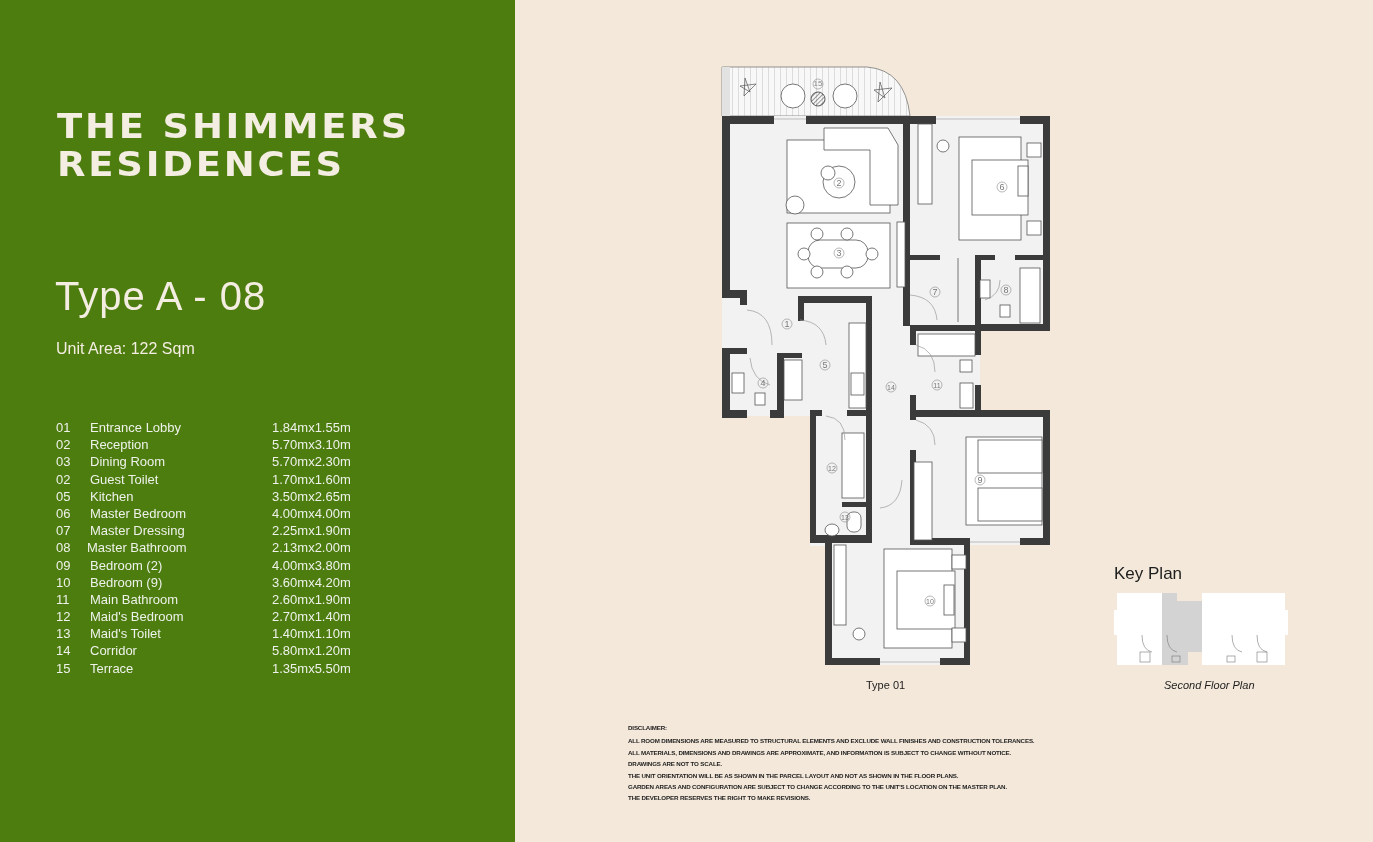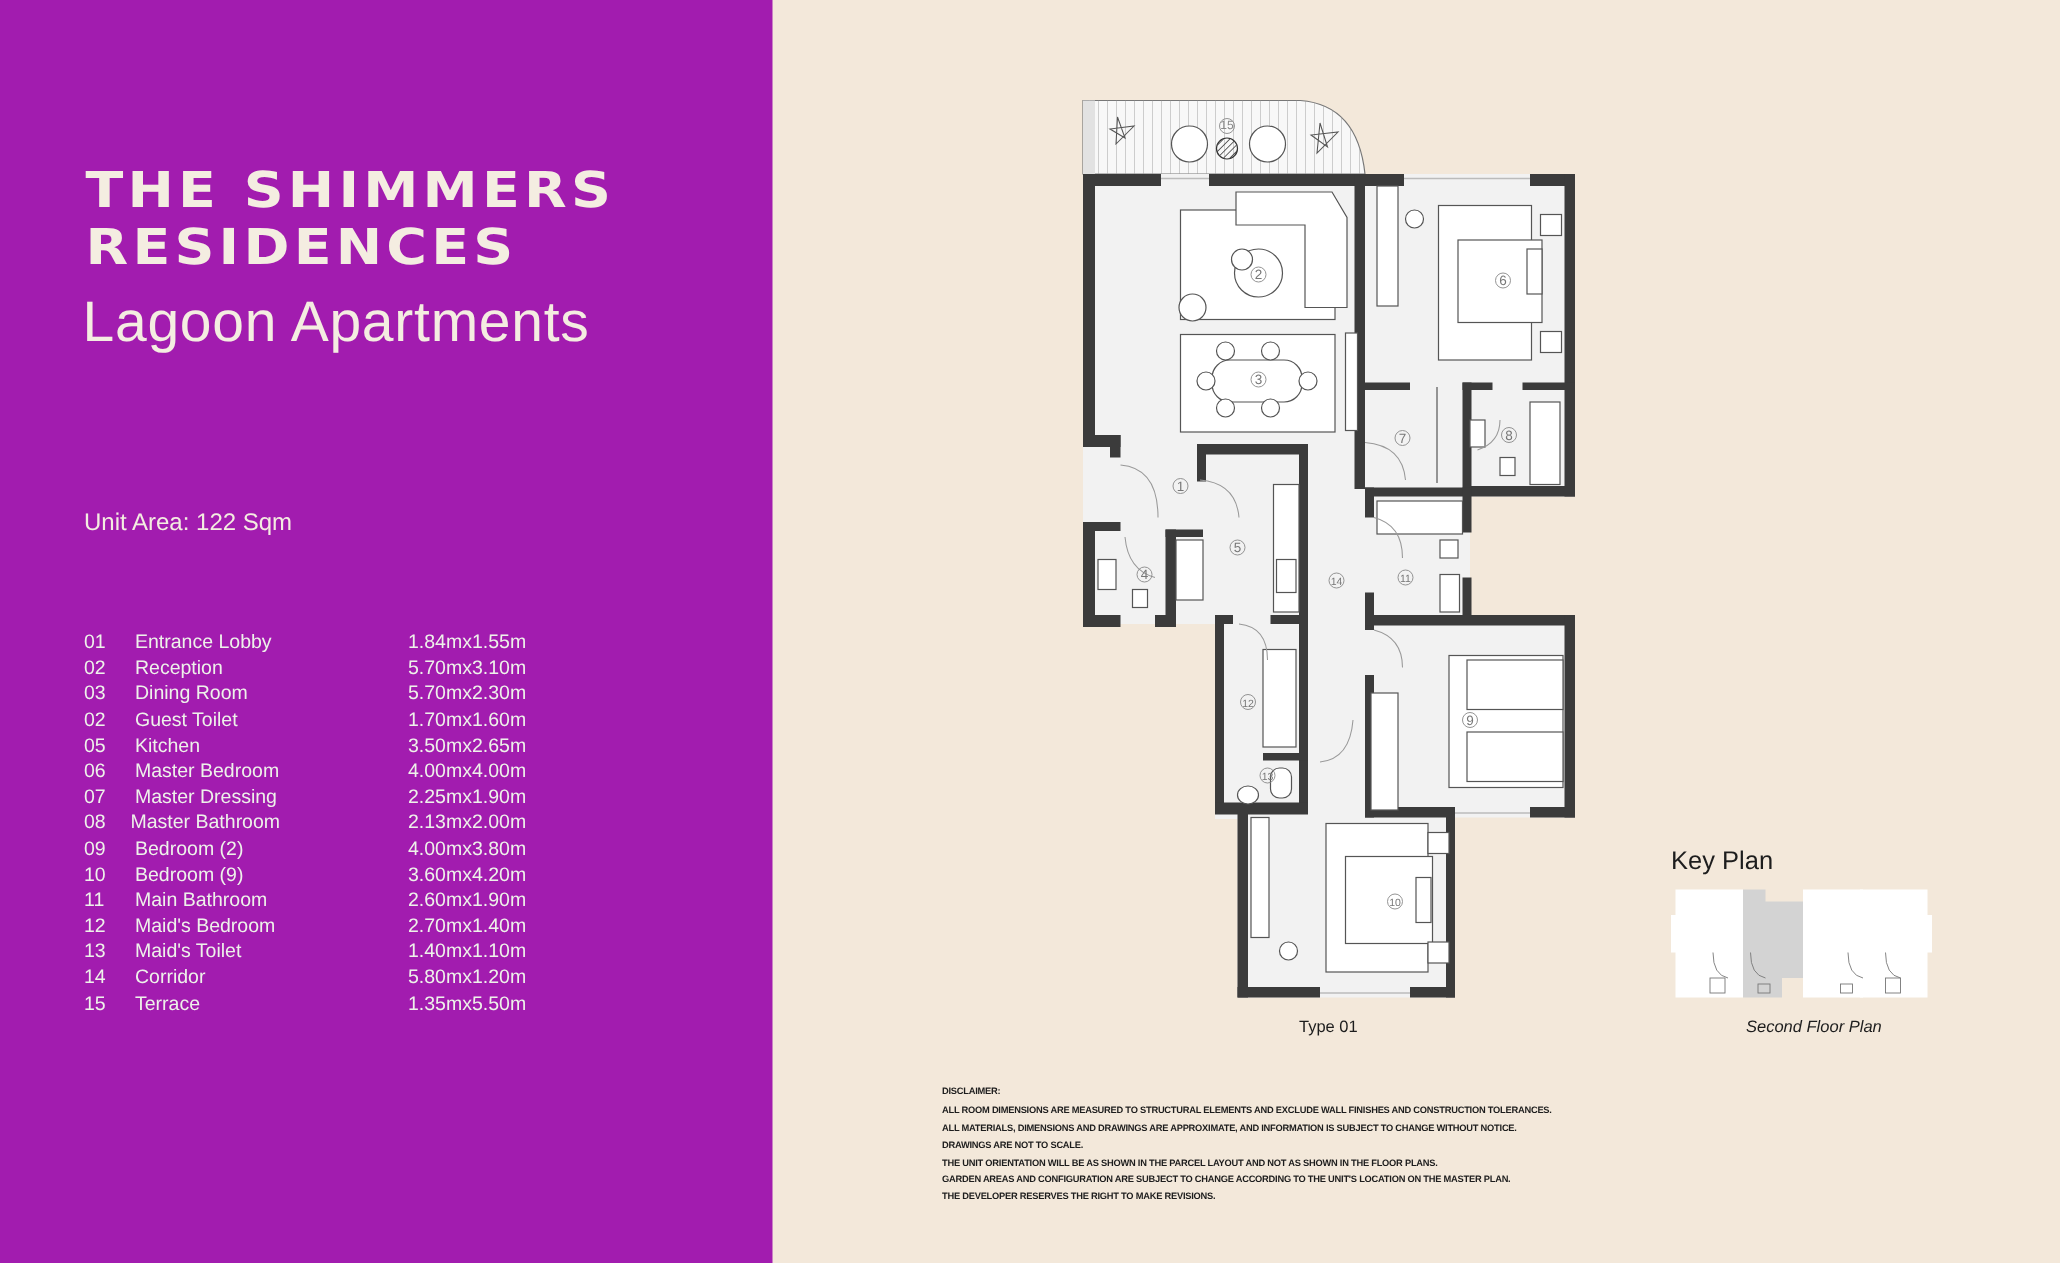--- a/index.html
+++ b/index.html
@@ -1,17 +1,17 @@
 <!DOCTYPE html>
 <html><head>
 <meta charset="utf-8">
 <style>
   html,body{margin:0;padding:0;}
   body{width:1373px;height:842px;position:relative;overflow:hidden;font-family:"Liberation Sans",sans-serif;background:#f3e8da;}
-  .left{position:absolute;left:0;top:0;width:515px;height:842px;background:#a21caf;}
+  .left{position:absolute;left:0;top:0;width:515px;height:842px;background:#4d7c0f;}
   .right{position:absolute;left:589px;top:0;width:784px;height:842px;background:#f3e8da;}
   .brand{position:absolute;left:57px;top:108px;color:#f4ede1;font-family:"DejaVu Sans",sans-serif;font-weight:bold;font-size:33px;line-height:38px;letter-spacing:2.5px;transform:scaleX(1.12);transform-origin:left top;}
   .brand div{white-space:nowrap;}
   .subtitle{position:absolute;left:55px;top:194px;color:#f4ede1;font-family:"Liberation Sans",sans-serif;font-size:38px;font-weight:normal;letter-spacing:0.5px;white-space:nowrap;}
   .unit-type{position:absolute;left:55px;top:274px;color:#f4ede1;font-family:"Liberation Sans",sans-serif;font-size:40px;letter-spacing:1px;white-space:nowrap;}
   .unit-area{position:absolute;left:56px;top:340px;color:#f4ede1;font-size:16px;white-space:nowrap;}
   .rooms{position:absolute;left:56px;top:419px;color:#eef2ea;font-size:13px;}
   .room-row{position:relative;height:17.2px;line-height:17px;white-space:nowrap;}
   .room-row .num{position:absolute;left:0;width:30px;}
   .room-row .name{position:absolute;left:34px;}
@@ -25,21 +25,21 @@
   .disclaimer .dt{margin-bottom:2px;}
 </style>
 </head>
 <body>
 
 <div class="left">
   <div class="brand">
     <div>THE SHIMMERS</div>
     <div>RESIDENCES</div>
   </div>
-  <div class="subtitle">Lagoon Apartments</div>
+  <div class="unit-type">Type A - 08</div>
   <div class="unit-area">Unit Area: 122 Sqm</div>
 
   <div class="rooms">
     <div class="room-row">
         <span class="num">01</span>
         <span class="name">Entrance Lobby</span>
         <span class="dim">1.84mx1.55m</span>
       </div>
     <div class="room-row">
         <span class="num">02</span>

